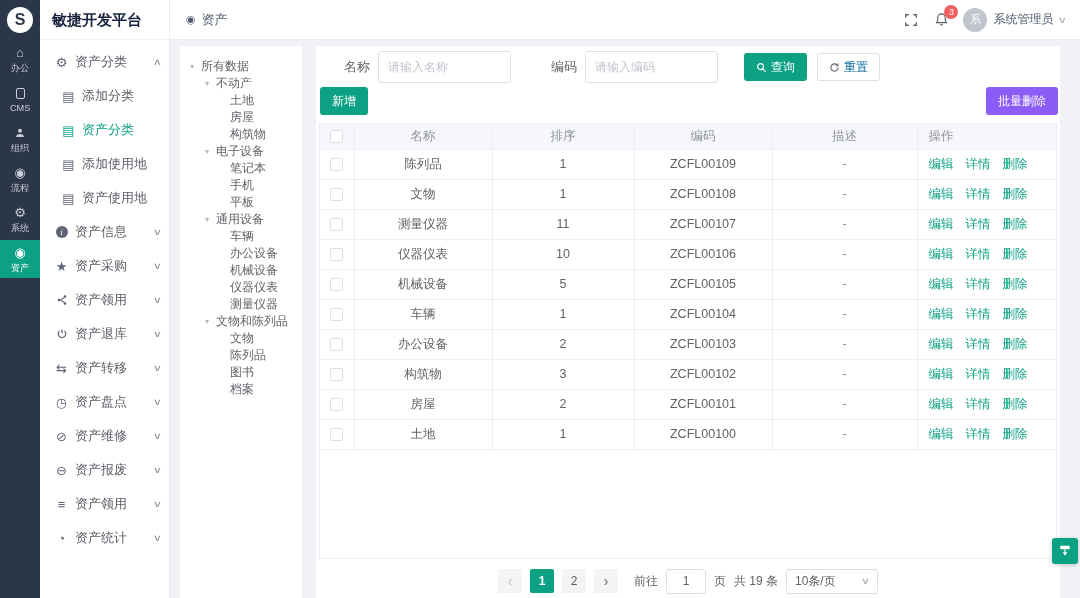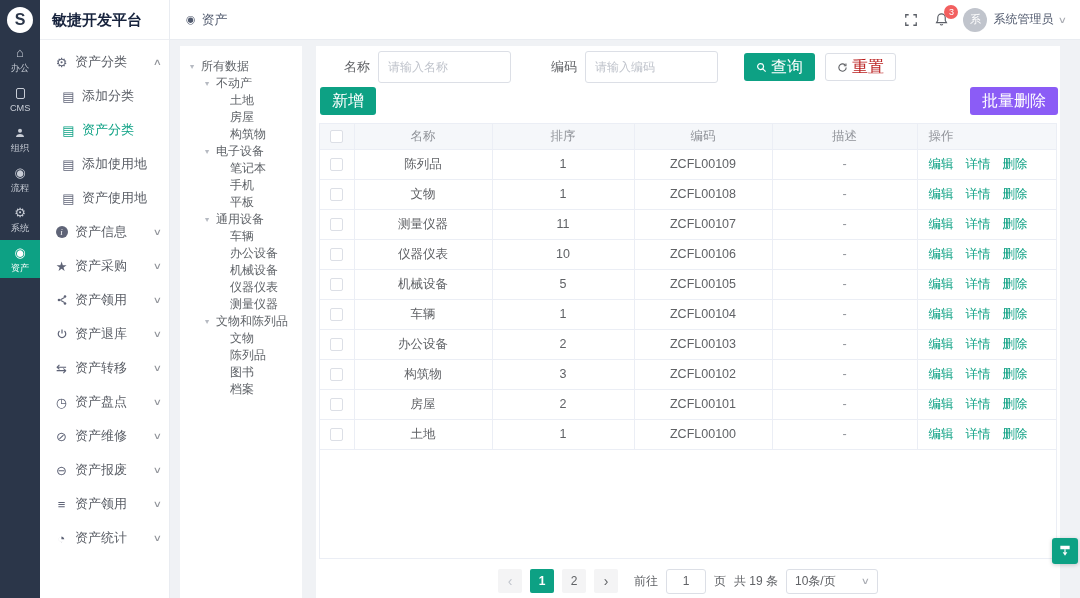--- a/index.html
+++ b/index.html
@@ -46,23 +46,23 @@
   .tree-item { height:17px; display:flex; align-items:center; cursor:pointer; white-space:nowrap; }
   .tree-item.lvl0 { padding-left:4px; } .tree-item.lvl1 { padding-left:19px; } .tree-item.lvl2 { padding-left:46px; }
   .tree-caret { font-size:8px; color:#b6bac2; margin-right:5px; transform:scale(.9); }
   .main-card { flex:1; min-width:0; background:#fff; padding:6px 2px 0 2px; display:flex; flex-direction:column; position:relative; }
   
   .search-row { display:flex; align-items:center; height:28px; margin:1px 0 6px 26px; }
   .form-label { font-size:13px; color:#606266; margin-right:8px; }
   .form-input { width:133px; height:28px; border:1px solid #dcdfe6; border-radius:3px; padding:15px 9px; font-size:12px; color:#606266; outline:none; font-family:inherit; }
   .form-input::placeholder { color:#c0c4cc; }
   .gap40 { margin-left:40px; } .gap26 { margin-left:26px; }
-  .btn { height:28px; border:1px solid transparent; border-radius:3px; font-size:16px; padding:0 11px; display:inline-flex; align-items:center; gap:4px; cursor:pointer; font-family:inherit; white-space:nowrap; }
+  .btn { height:28px; border:1px solid transparent; border-radius:3px; font-size:12px; padding:0 11px; display:inline-flex; align-items:center; gap:4px; cursor:pointer; font-family:inherit; white-space:nowrap; }
   .btn-primary { background:#0da184; color:#fff; }
-  .btn-plain { background:#fff; border-color:#dcdfe6; color:#b91c1c; }
+  .btn-plain { background:#fff; border-color:#dcdfe6; color:#0369a1; }
   .btn-danger { background:#8b5cf6; color:#fff; }
   .btn svg { flex-shrink:0; }
   .toolbar-row { display:flex; gap:9px; margin:0 0 8px 2px;justify-content:space-between; }
   
   .table-box { border:1px solid #ebeef5; margin:0 1px; height:436px; overflow:hidden; }
   table { width:100%; border-collapse:collapse; table-layout:fixed; font-size:12.5px; }
   th,td { border-right:1px solid #ebeef5; border-bottom:1px solid #ebeef5; text-align:center; font-weight:normal; }
   th:last-child, td:last-child { border-right:none; }
   thead th { height:25px; background:#f5f7fa; color:#909399; }
   tbody td { height:30px; color:#606266; }

